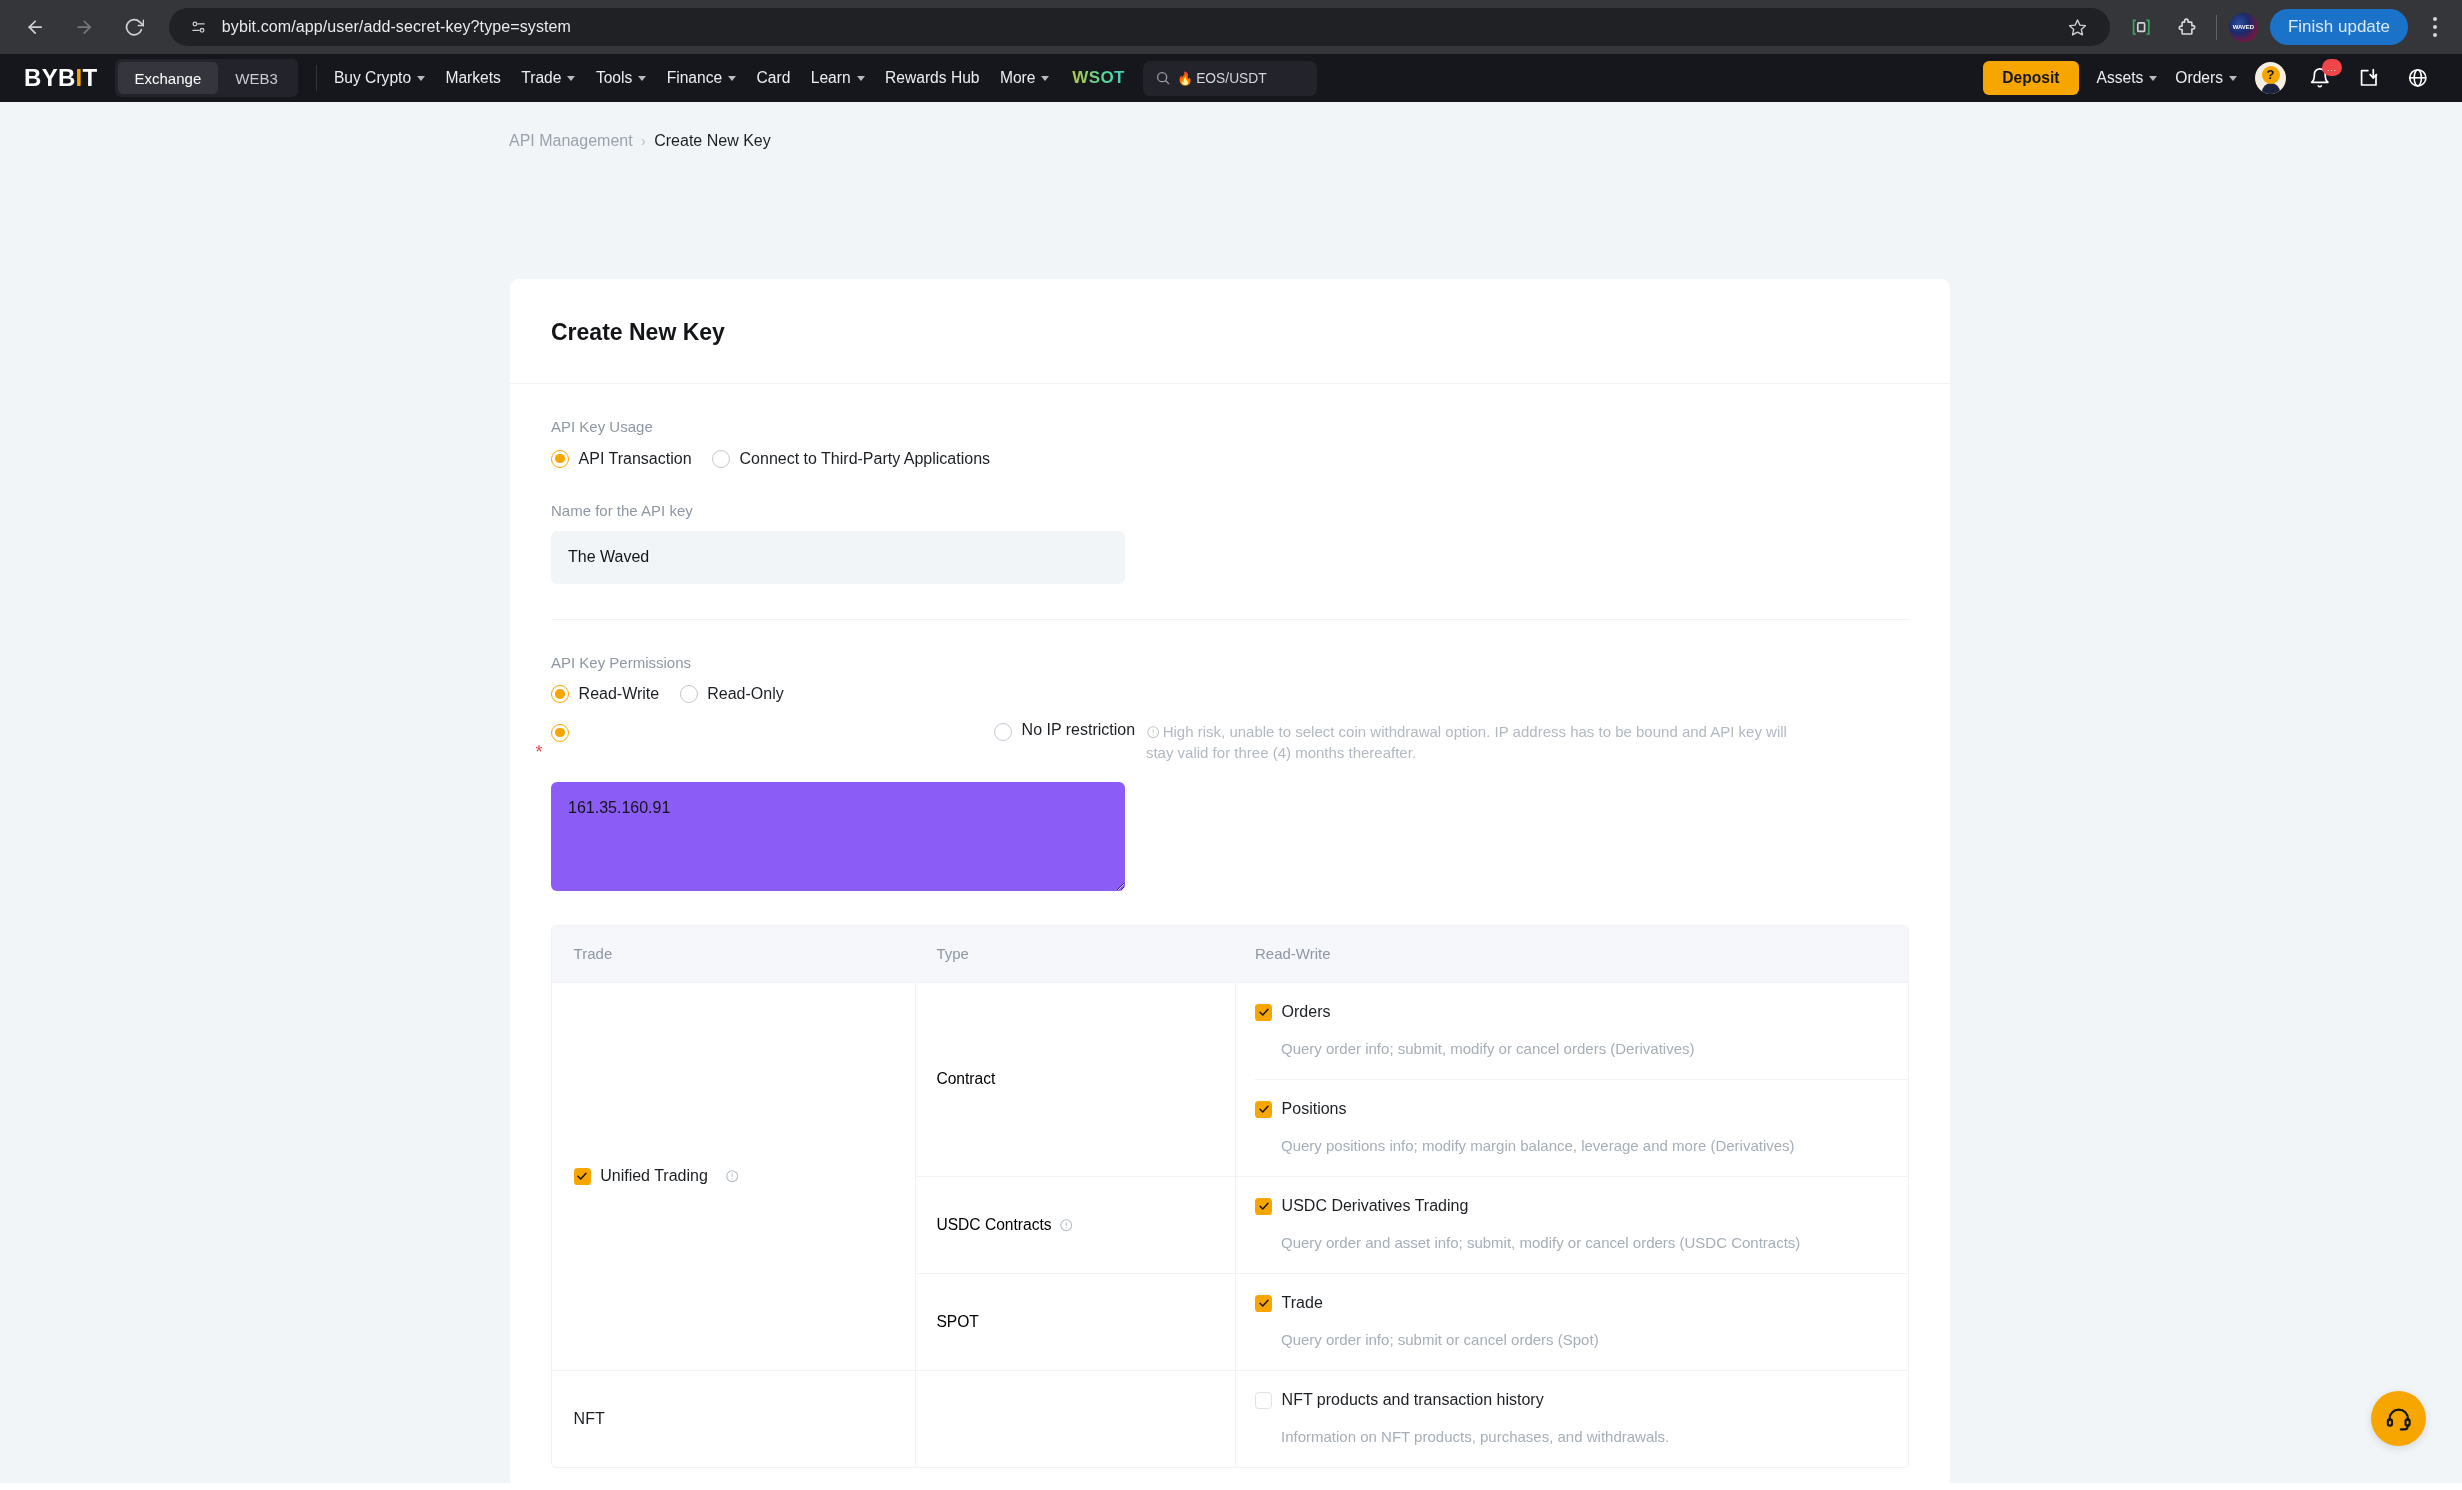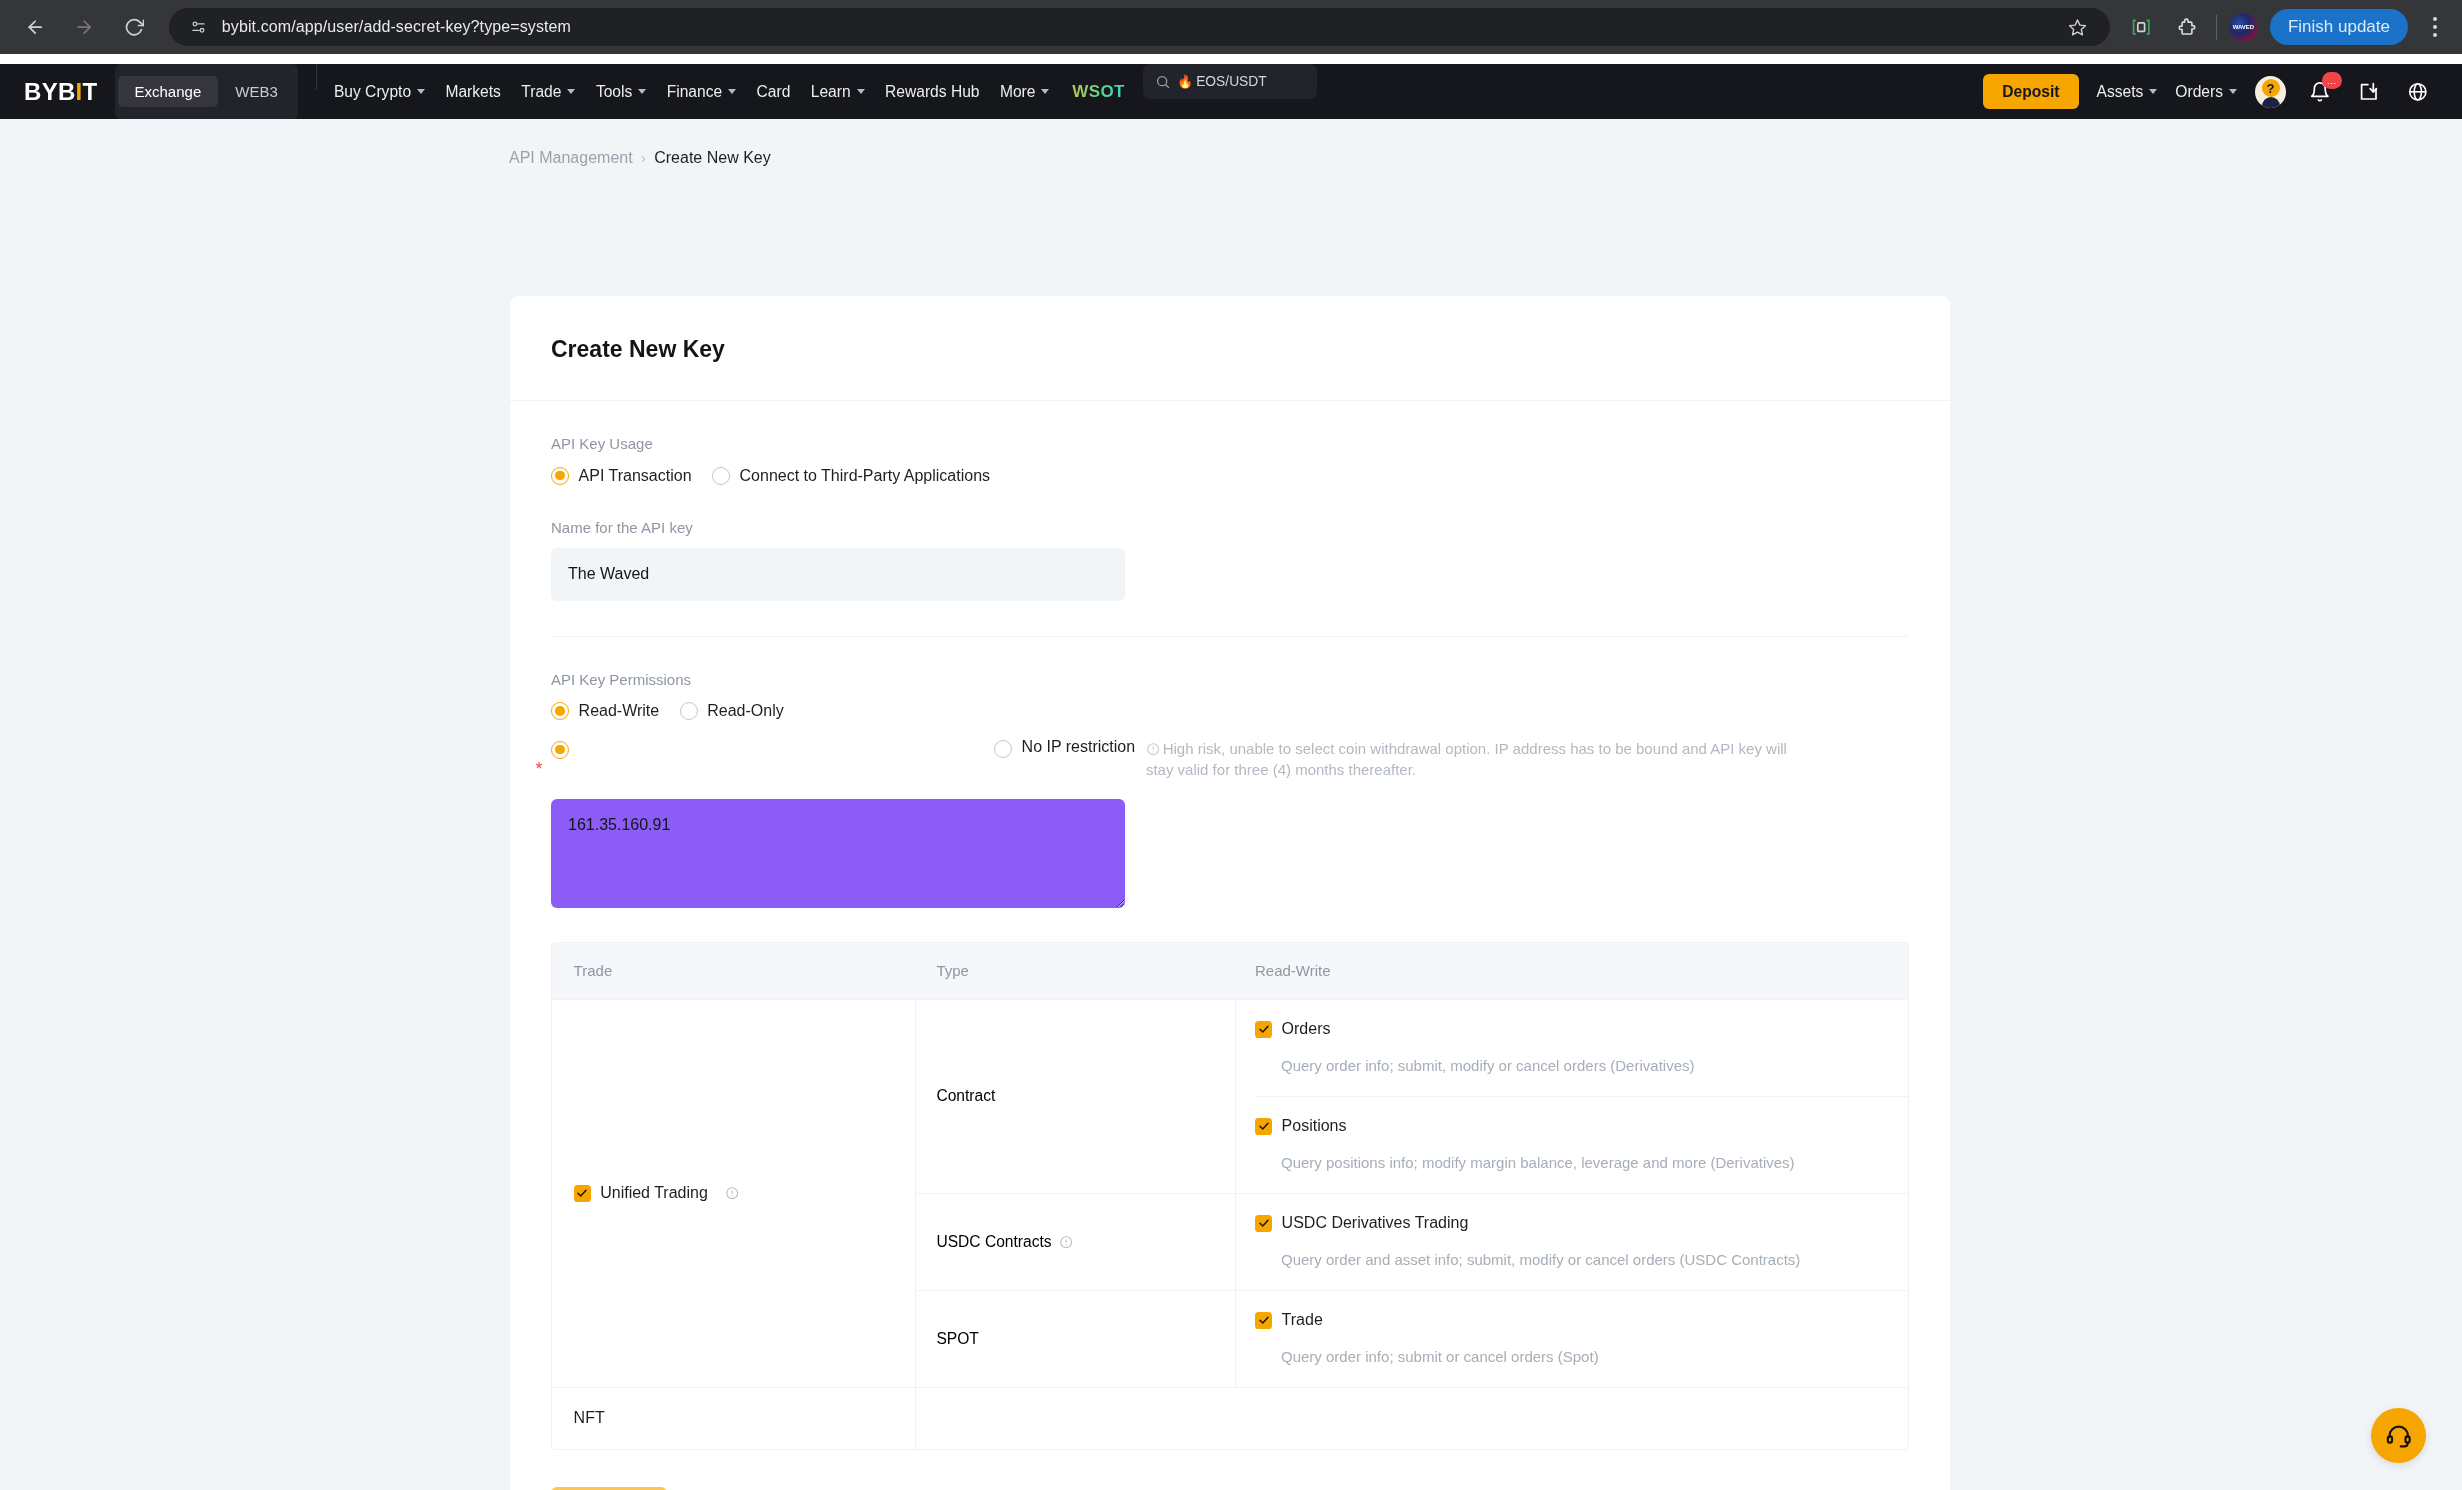--- a/index.html
+++ b/index.html
@@ -82,27 +82,27 @@
     white-space: nowrap;
   }
   .kebab {
     width: 30px; height: 34px;
     display:flex; flex-direction:column; align-items:center; justify-content:center; gap:3.6px;
   }
   .kebab span { width:4.2px;height:4.2px;border-radius:50%;background:#d5d7da; display:block; }
 
   
   .bybit-nav {
-    height: 55px;
+    height: 48px;
     background: #16171c;
     display: flex;
+    align-items: center;
     padding: 0 29px 0 24px;
     color: #fff;
     white-space: nowrap;
-    margin-top: 10px;
   }
   .logo {
     font-size: 24px; font-weight: 800; letter-spacing: 0.3px;
     color: #fff; display:flex; align-items:center;
     margin-right: 17px;
   }
   .logo .bar { color: #f7a600; }
   .seg {
     background: #23242b;
     border-radius: 6px;
@@ -658,20 +658,31 @@
 
         <div class="pt-row">
           <div class="cell1">
             <span class="chk-label">NFT</span>
           </div>
           <div class="group-types">
             <div class="type-row">
               <div class="cell2">
                 <span></span>
               </div>
+              <div class="cell3">
+                <div class="sub">
+                  <div class="sub-item">
+                    <div class="chk-line">
+                      <span class="chk off"></span>
+                      <span class="chk-label">NFT products and transaction history</span>
+                    </div>
+                    <div class="chk-desc">Information on NFT products, purchases, and withdrawals.</div>
+                  </div>
+                </div>
+              </div>
             </div>
           </div>
         </div>
       </div>
 
       <button class="submit-btn">Submit</button>
     </div>
   </div>
 
   <div class="support-fab">

